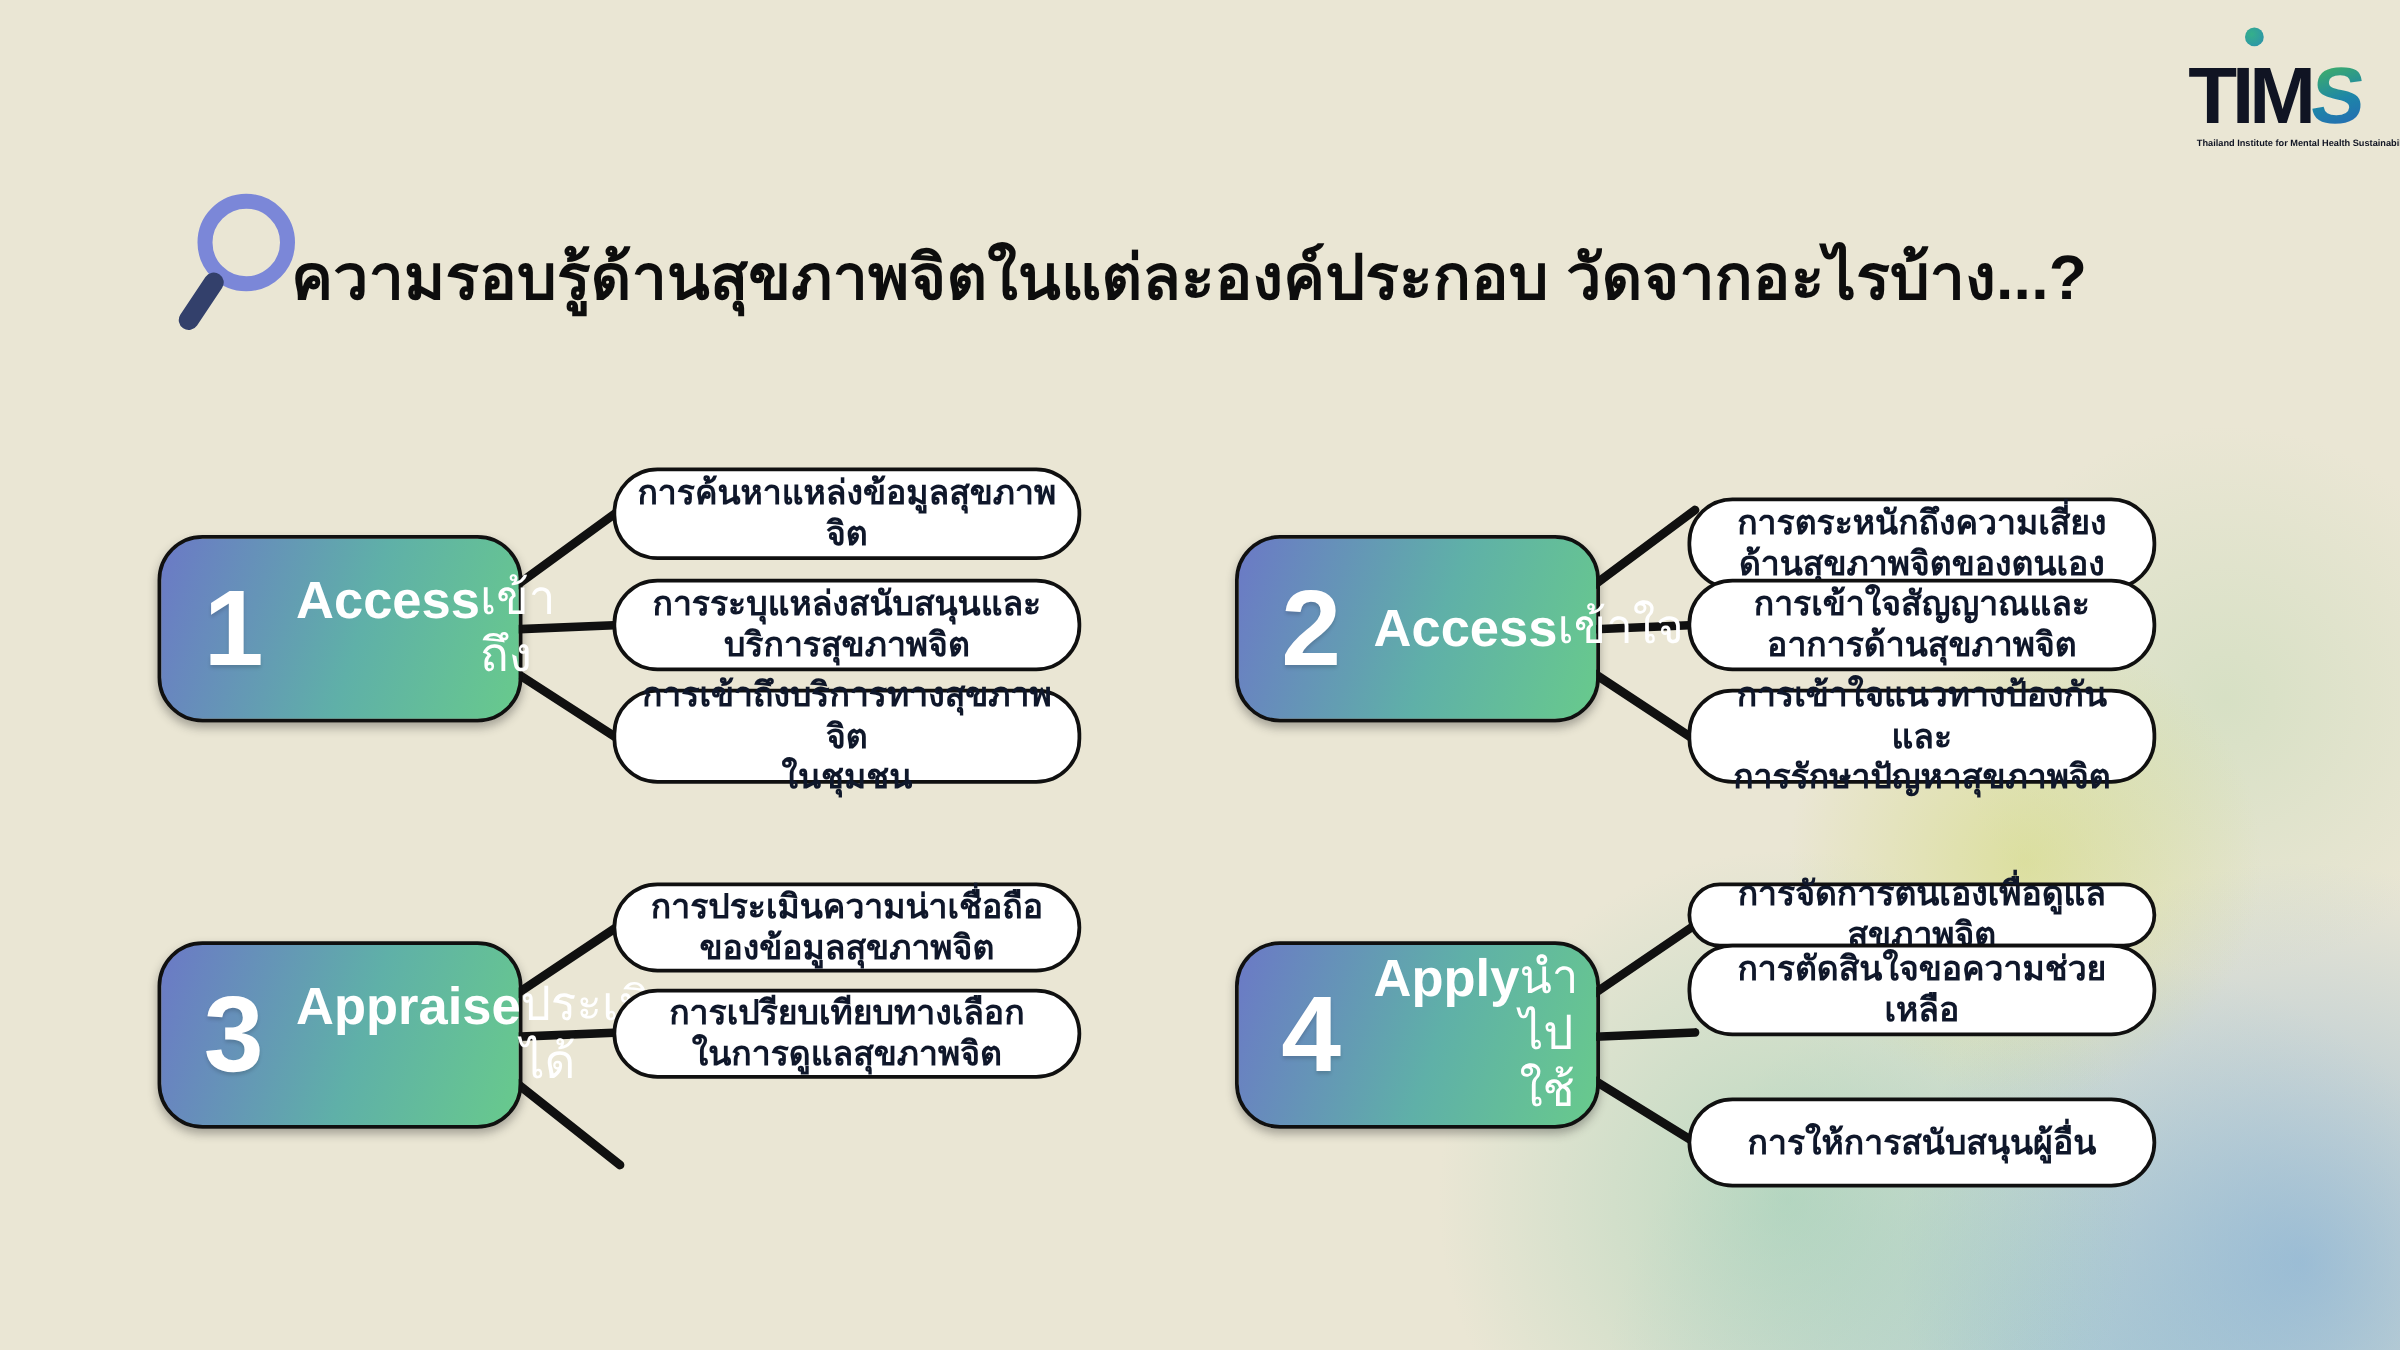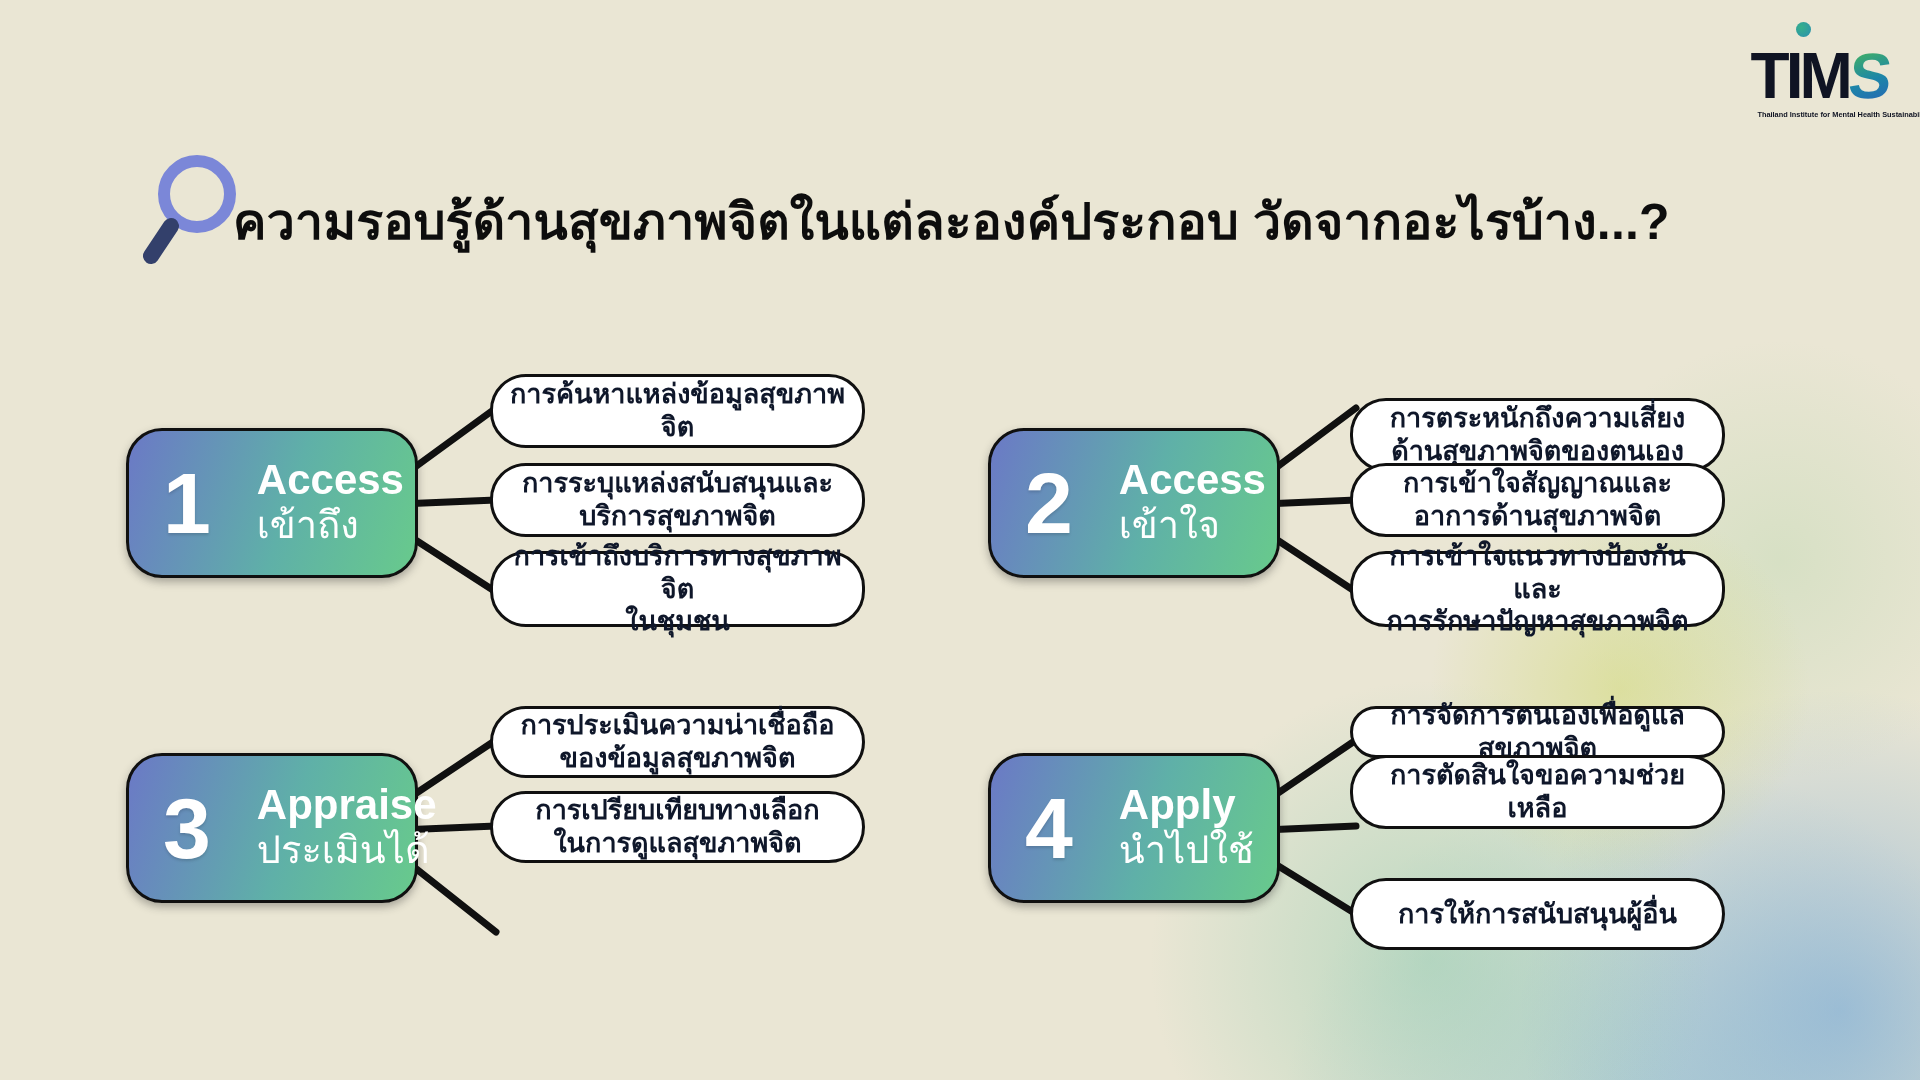--- a/index.html
+++ b/index.html
@@ -38,21 +38,21 @@
   .connectors{position:absolute;left:0;top:0;z-index:1;}
   .gbox{
     position:absolute;z-index:2;width:292px;height:150px;border-radius:36px;
     background:linear-gradient(108deg,#6b79c6 0%,#5fb0a8 55%,#68ca8c 100%);
     border:3px solid #101010;
     box-shadow:0 4px 8px rgba(40,40,40,0.35);
     display:flex;align-items:center;padding-left:34px;box-sizing:border-box;
     color:#fff;
   }
   .gbox-number{font-size:86px;font-weight:800;line-height:1;margin-right:26px;text-shadow:0 2px 3px rgba(0,0,0,0.15);}
-  .gbox-labels{display:flex;flex-direction:column;margin-left:20px;}
+  .gbox-labels{display:flex;flex-direction:row;}
   .gbox-label{font-size:42px;font-weight:800;line-height:1.1;}
   .gbox-sublabel{font-size:38px;font-weight:500;line-height:1.2;}
   .bubble{
     position:absolute;z-index:2;width:375px;box-sizing:border-box;
     background:#ffffff;border:3px solid #101010;border-radius:36px;
     display:flex;align-items:center;justify-content:center;text-align:center;
     font-size:27px;font-weight:700;line-height:1.22;color:#0f172a;
     padding:6px 16px;white-space:pre-line;
   }
   .colA{left:490px;}

